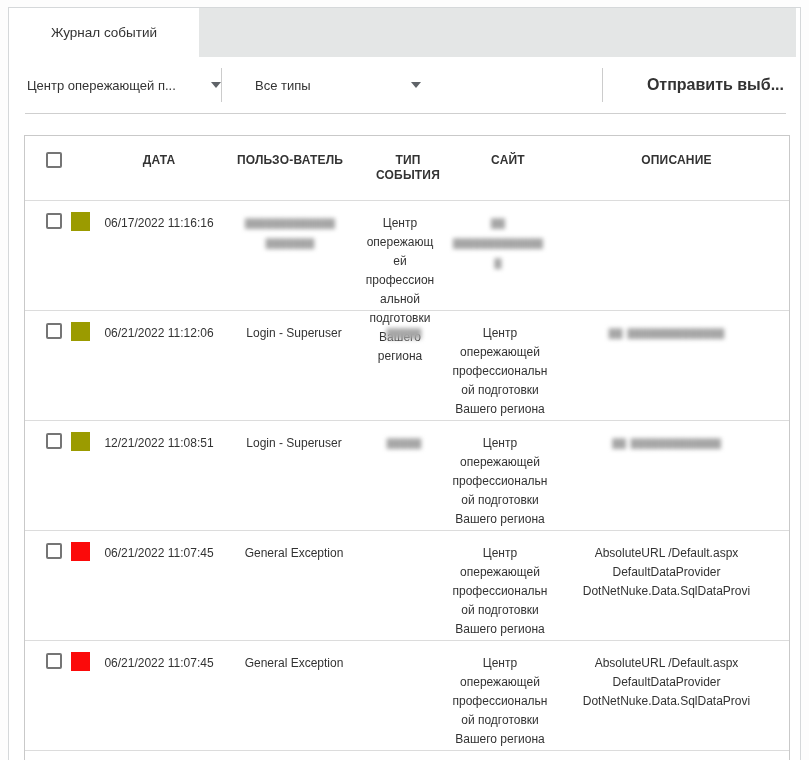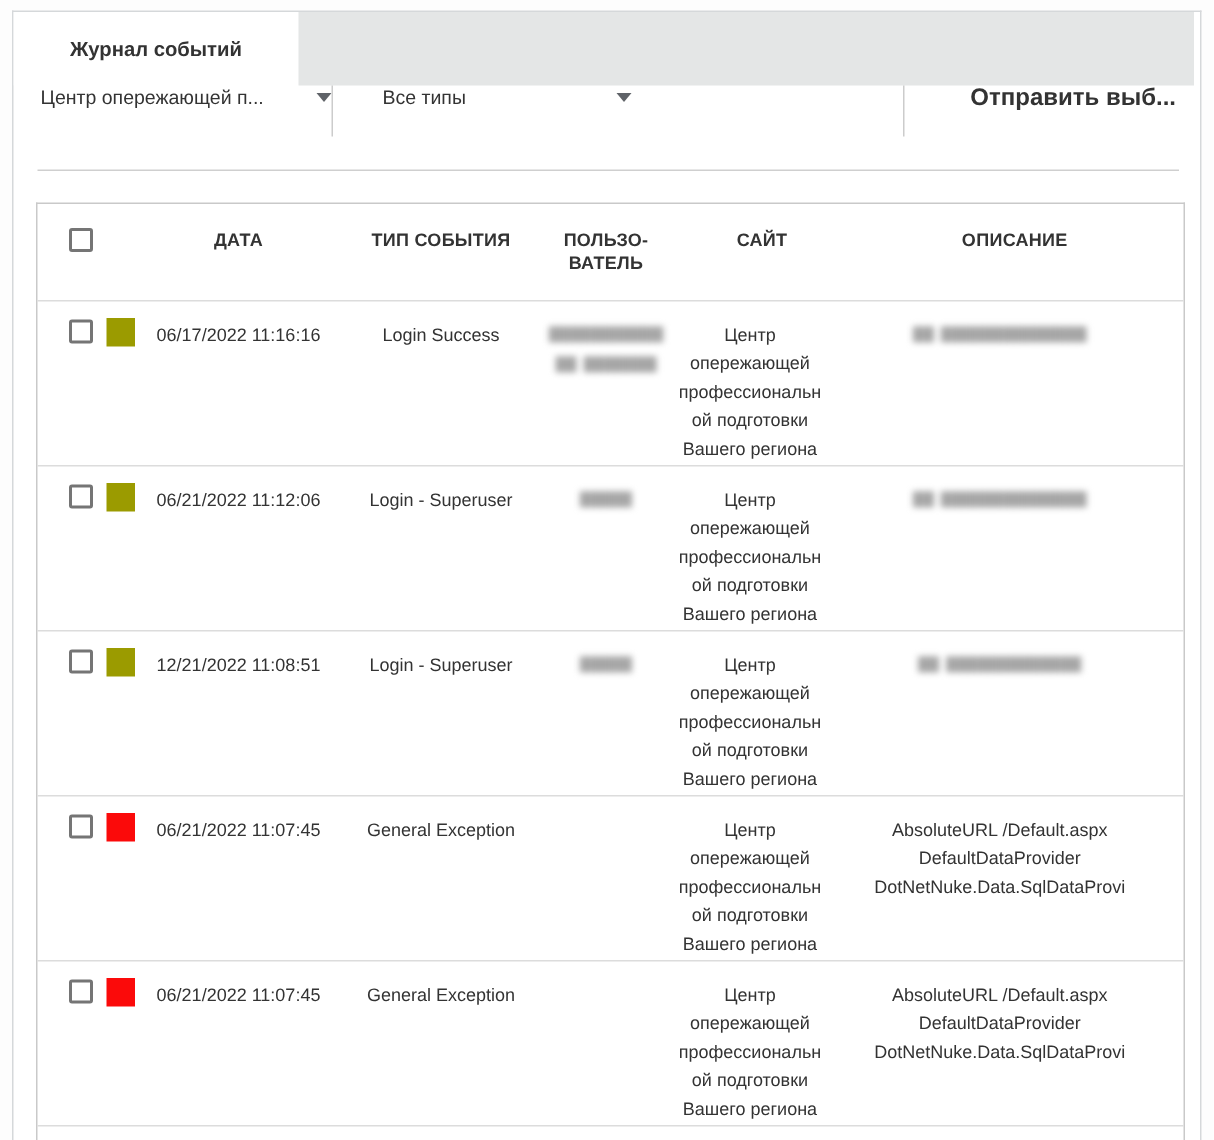--- a/index.html
+++ b/index.html
@@ -19,28 +19,28 @@
     border: 1px solid #d5d8da;
     border-bottom: none;
     overflow: hidden;
   }
   
   .tabstrip { display: flex; height: 49px; }
   .tab {
     width: 190px; height: 49px;
     background: #fff;
     display: flex; align-items: center; justify-content: center;
-    font-size: 13.5px; font-weight: bold; color: #333;
+    font-size: 13.5px; font-weight: normal; color: #333;
     cursor: pointer;
   }
   .tabstrip-rest { flex: 1; background: #e4e6e6; margin-right: 4px; }
   
   .filterbar {
     height: 56px;
-    display: flex; align-items: flex-start;
+    display: flex; align-items: center;
     padding: 0 16px 0 18px;
   }
   .dropdown {
     display: flex; align-items: center; justify-content: space-between;
     cursor: pointer;
   }
   .dropdown.portal { width: 194px; }
   .dropdown.types { width: 166px; margin-left: 33px; }
   .dd-label { font-size: 13px; color: #333; }
   .caret {
@@ -137,35 +137,34 @@
 
   <div class="filter-sep"></div>
 
   <div class="grid-table">
     <div class="thead">
       <div class="cell cb">
         <span class="checkbox"></span>
       </div>
       <div class="cell"></div>
       <div class="cell">ДАТА</div>
+      <div class="cell user">ПОЛЬЗО-ВАТЕЛЬ</div>
       <div class="cell">ТИП СОБЫТИЯ</div>
-      <div class="cell user">ПОЛЬЗО-ВАТЕЛЬ</div>
       <div class="cell">САЙТ</div>
       <div class="cell">ОПИСАНИЕ</div>
     </div>
     <div>
         <div class="trow">
     <div class="cell cb">
       <span class="checkbox"></span>
     </div>
     <div class="cell" style="padding-top:0;">
       <span class="severity" style="background: rgb(155, 155, 0);"></span>
     </div>
     <div class="cell date">06/17/2022 11:16:16</div>
-    <div class="cell">Login Success</div>
     <div class="cell user blur">█████████████ ███████</div>
     <div class="cell site">Центр опережающей профессиональной подготовки Вашего региона</div>
     <div class="cell desc blur">██ ██████████████</div>
   </div>
         <div class="trow">
     <div class="cell cb">
       <span class="checkbox"></span>
     </div>
     <div class="cell" style="padding-top:0;">
       <span class="severity" style="background: rgb(155, 155, 0);"></span>

